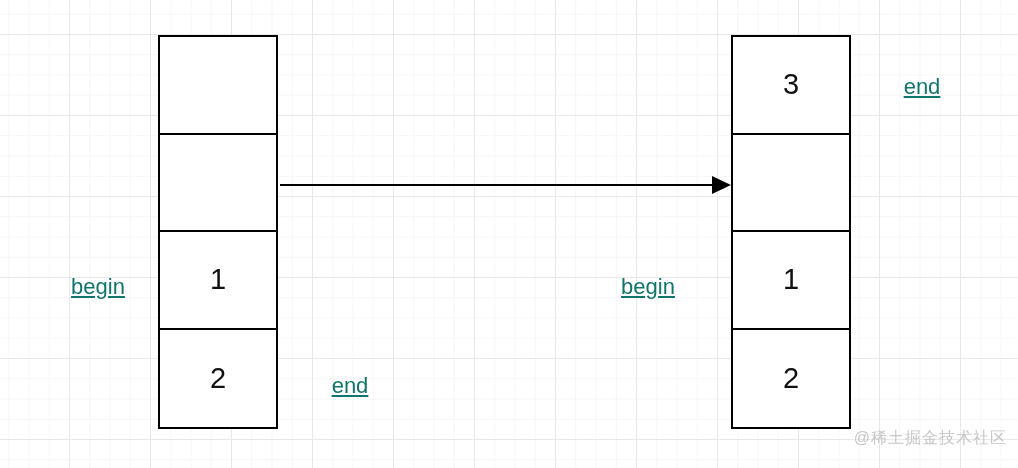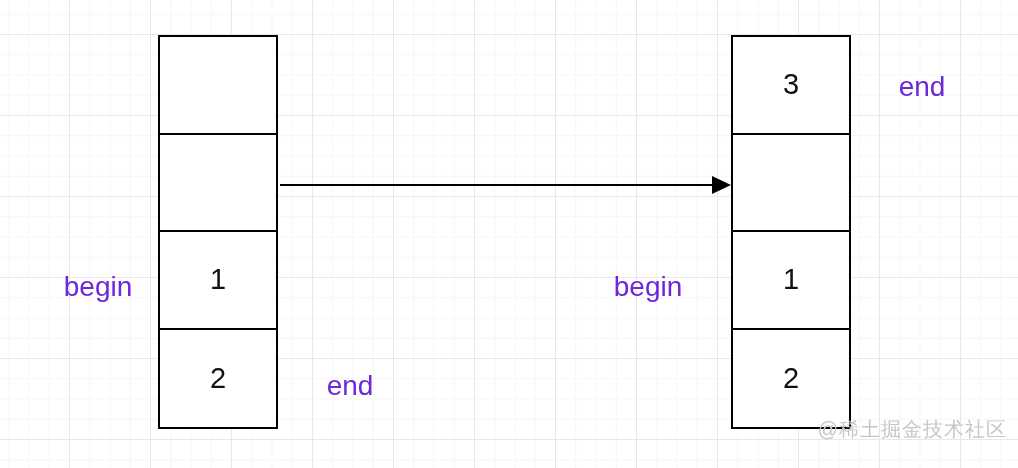--- a/index.html
+++ b/index.html
@@ -36,23 +36,24 @@
     justify-content: center;
     font-size: 29px;
     color: #111;
   }
   .stack .cell:last-child { border-bottom: none; }
   #left-stack  { left: 158px; }
   #right-stack { left: 731px; }
   .pointer-label {
     position: absolute;
     transform: translate(-50%, -50%);
-    font-size: 28px;
-    color: #6d28d9;
+    font-size: 22px;
+    color: #0f766e;
     white-space: nowrap;
+    text-decoration: underline;
   }
   #label-left-begin  { left: 98px;  top: 287px; }
   #label-left-end    { left: 350px; top: 386px; }
   #label-right-begin { left: 648px; top: 287px; }
   #label-right-end   { left: 922px; top: 87px;  }
   #arrow { position: absolute; left: 280px; top: 168px; width: 451px; height: 34px; }
   #arrow .line {
     position: absolute;
     left: 0; top: 15.75px;
     width: 436px; height: 2.5px;
@@ -62,22 +63,22 @@
     position: absolute;
     right: 0; top: 8px;
     width: 0; height: 0;
     border-left: 19px solid #000;
     border-top: 9px solid transparent;
     border-bottom: 9px solid transparent;
   }
   #watermark {
     position: absolute;
     right: 11px;
-    top: 416px;
-    font-size: 20px;
+    top: 428px;
+    font-size: 16px;
     color: #c6c6c6;
     letter-spacing: 1px;
     white-space: nowrap;
     text-align: center;
   }
 </style>
 </head>
 <body>
 
 <div class="stack" id="left-stack">

